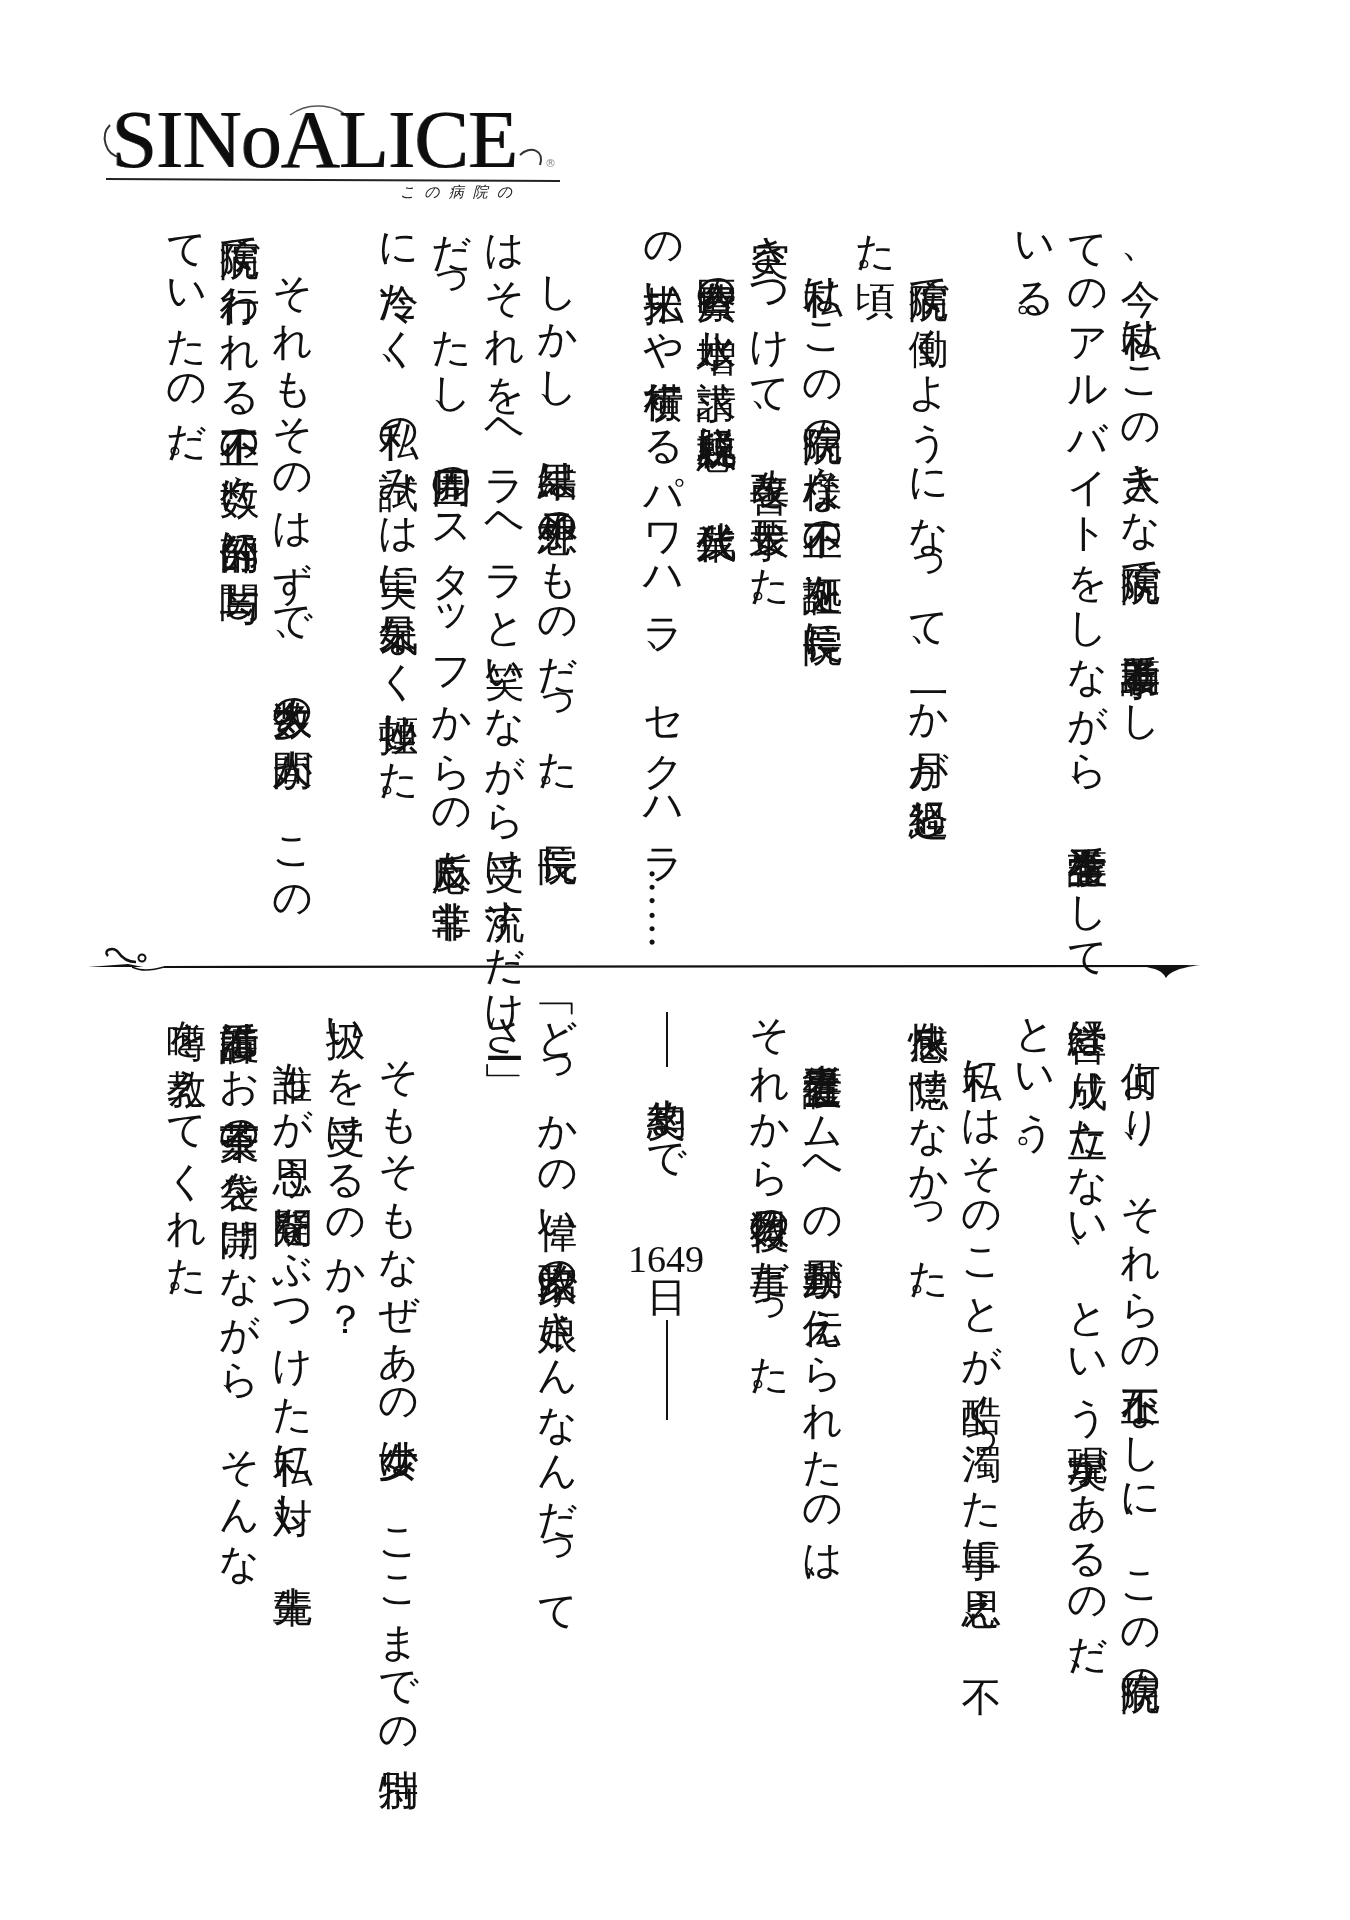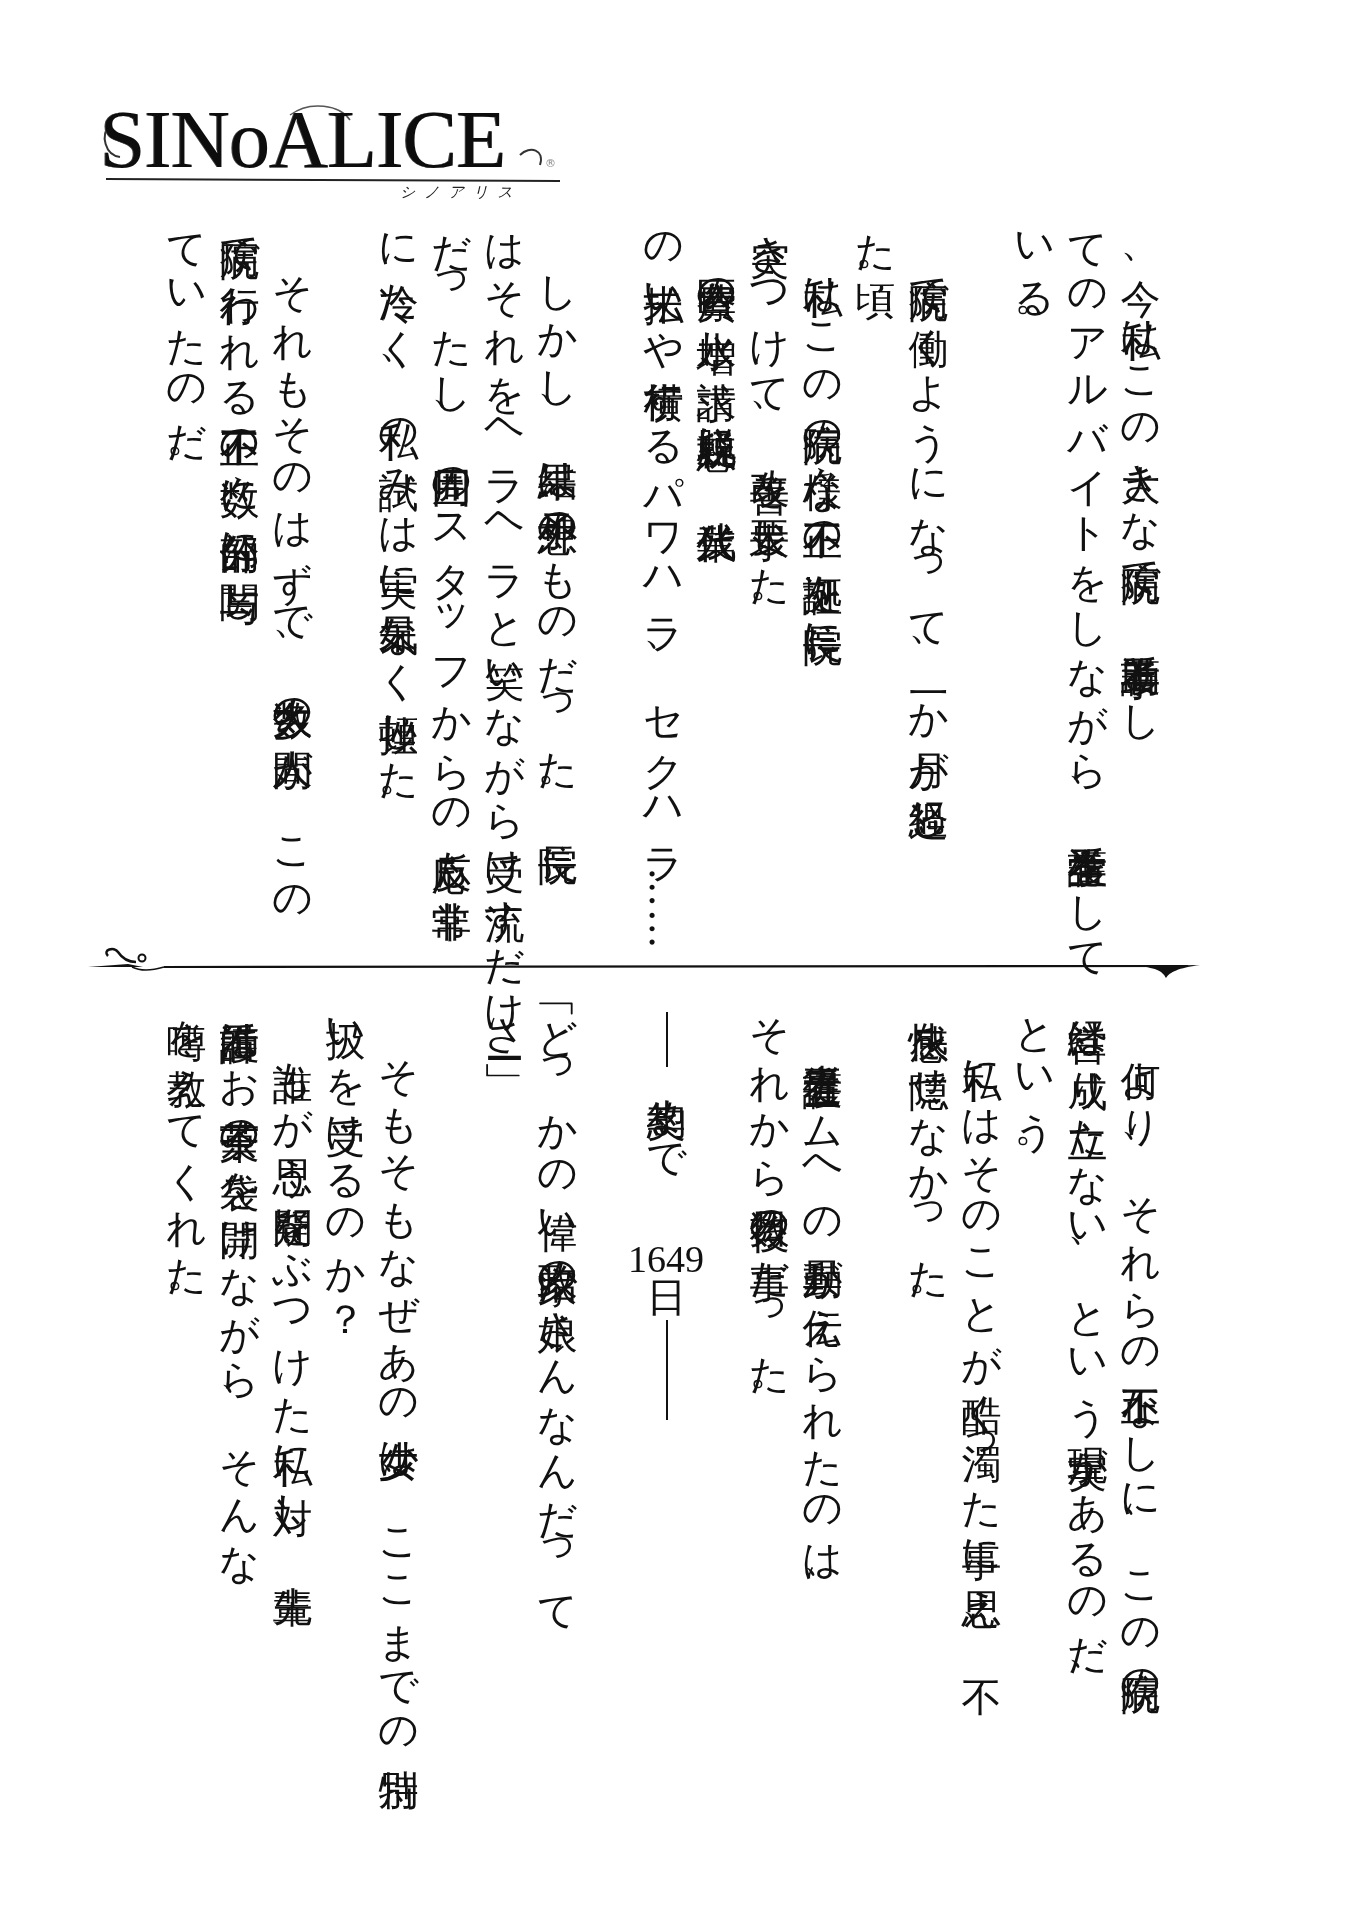--- a/index.html
+++ b/index.html
@@ -1,19 +1,19 @@
 <!DOCTYPE html>
 <html><head>
 <meta charset="utf-8">
 <style>
   html, body { margin:0; padding:0; background:#ffffff; }
   body { width:1350px; height:1920px; position:relative; overflow:hidden;
          font-family:"DejaVu Serif","Liberation Serif",serif; color:#111; }
   .logo { position:absolute; left:100px; top:95px; width:470px; height:110px; }
-  .logo-text { position:absolute; left:0; top:4px; font-family:"Liberation Serif","DejaVu Serif",serif;
+  .logo-text { position:absolute; left:12px; top:4px; font-family:"Liberation Serif","DejaVu Serif",serif;
                font-size:82px; letter-spacing:-1px; color:#0d0d0d; line-height:1; font-weight:normal;
                text-shadow: 1px 0 0 #fff, -1px 0 0 #444; }
   .logo-sub { position:absolute; left:300px; top:88px; font-size:15px; letter-spacing:9px; color:#222;
               font-family:"DejaVu Sans",sans-serif; font-style:italic; }
   .logo-reg { position:absolute; left:445px; top:62px; font-size:11px; color:#888; font-family:"DejaVu Sans",sans-serif; }
   .logo-swirl { position:absolute; left:0; top:0; }
   .col { position:absolute; writing-mode:vertical-rl; font-size:40px; line-height:53px; width:53px;
          letter-spacing:1.6px; white-space:nowrap; font-family:"DejaVu Serif","Liberation Serif",serif; }
   .divider { position:absolute; left:88px; top:940px; width:1160px; height:50px; }
   .marker { position:absolute; font-family:"Liberation Serif",serif; font-size:40px; line-height:1; text-align:center; width:53px; }
@@ -22,21 +22,21 @@
 <body>
 
 <div class="logo">
   <svg class="logo-swirl" width="470" height="110" viewBox="0 0 470 110">
     <path d="M10 30 C 0 40, 5 60, 20 62" stroke="#333" stroke-width="2" fill="none"></path>
     <path d="M6 84 L 460 86" stroke="#222" stroke-width="2" fill="none"></path>
     <path d="M190 20 C 210 5, 240 10, 250 25" stroke="#555" stroke-width="1.5" fill="none"></path>
     <path d="M420 60 C 430 50, 445 55, 440 70" stroke="#333" stroke-width="2" fill="none"></path>
   </svg>
   <div class="logo-text">SINoALICE</div>
-  <div class="logo-sub">シノアリス</div>
+  <div class="logo-sub">この病院の</div>
   <div class="logo-reg">®</div>
 </div>
 
 <div>
   <div class="col" style="left:1114px; top:206px;">　今、私はこの大きな病院で、看護助手とし</div>
   <div class="col" style="left:1061px; top:206px;">てのアルバイトをしながら、看護学生をして</div>
   <div class="col" style="left:1008px; top:206px;">いる。</div>
   <div class="col" style="left:955px;  top:206px;"></div>
   <div class="col" style="left:902px;  top:206px;">　病院で働くようになって、一か月が経過し</div>
   <div class="col" style="left:849px;  top:206px;">た頃。</div>

